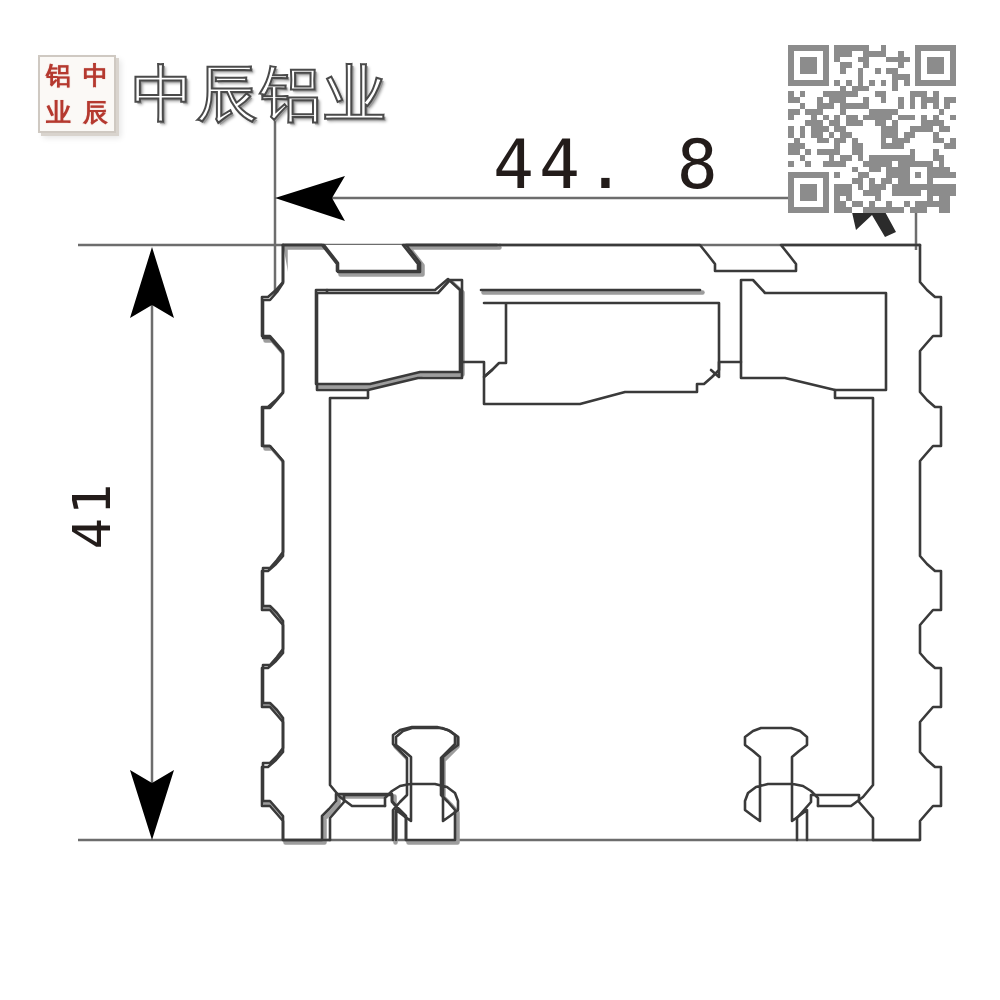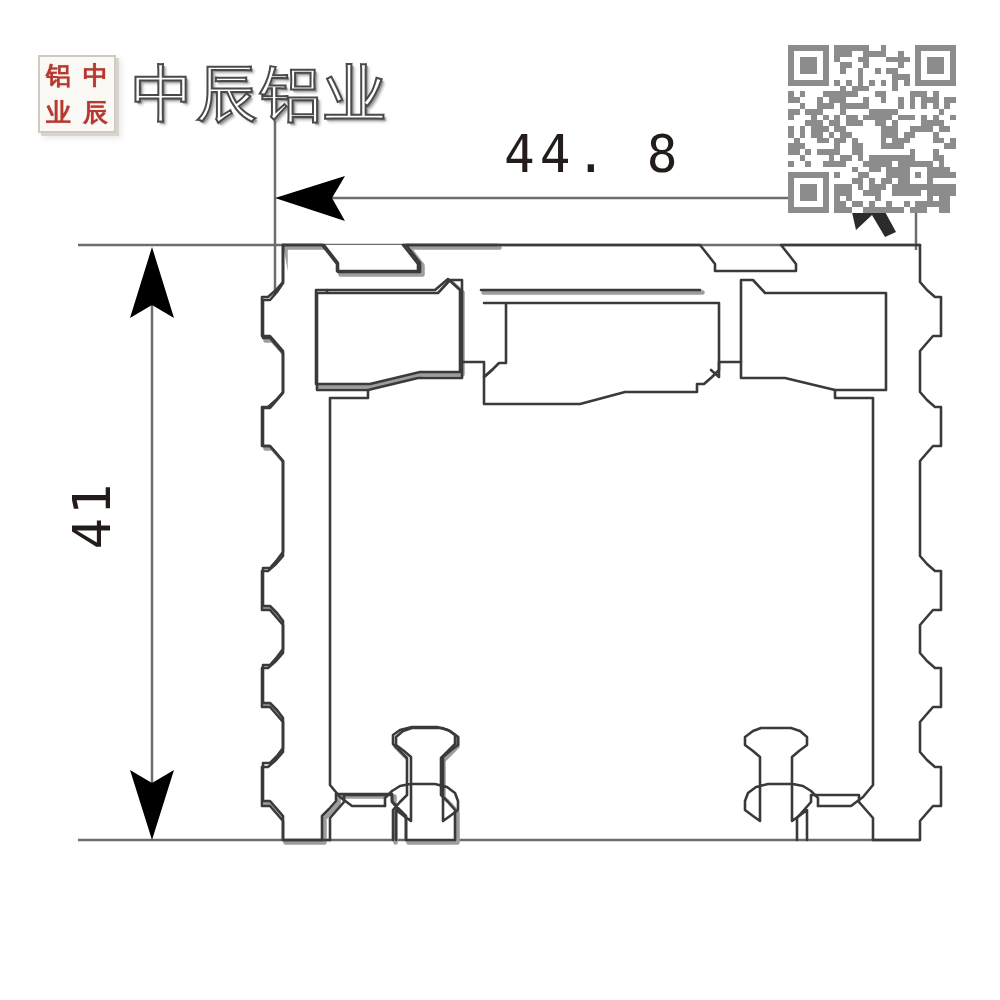--- a/index.html
+++ b/index.html
@@ -84,23 +84,23 @@
 
   
   .dim-text {
     position: absolute;
     font-family: "DejaVu Sans Mono", "Liberation Mono", monospace;
     color: #231c1a;
     white-space: nowrap;
     z-index: 20;
   }
   #dim-horizontal-label {
-    left: 504px;
+    left: 493px;
     top: 125px;
-    font-size: 51px;
+    font-size: 68px;
     letter-spacing: 5px;
     text-align: right;
   }
   #dim-vertical-label {
     left: 58px;
     top: 485px;
     font-size: 52px;
     letter-spacing: 3px;
     transform: rotate(-90deg);
     transform-origin: 50% 50%;

